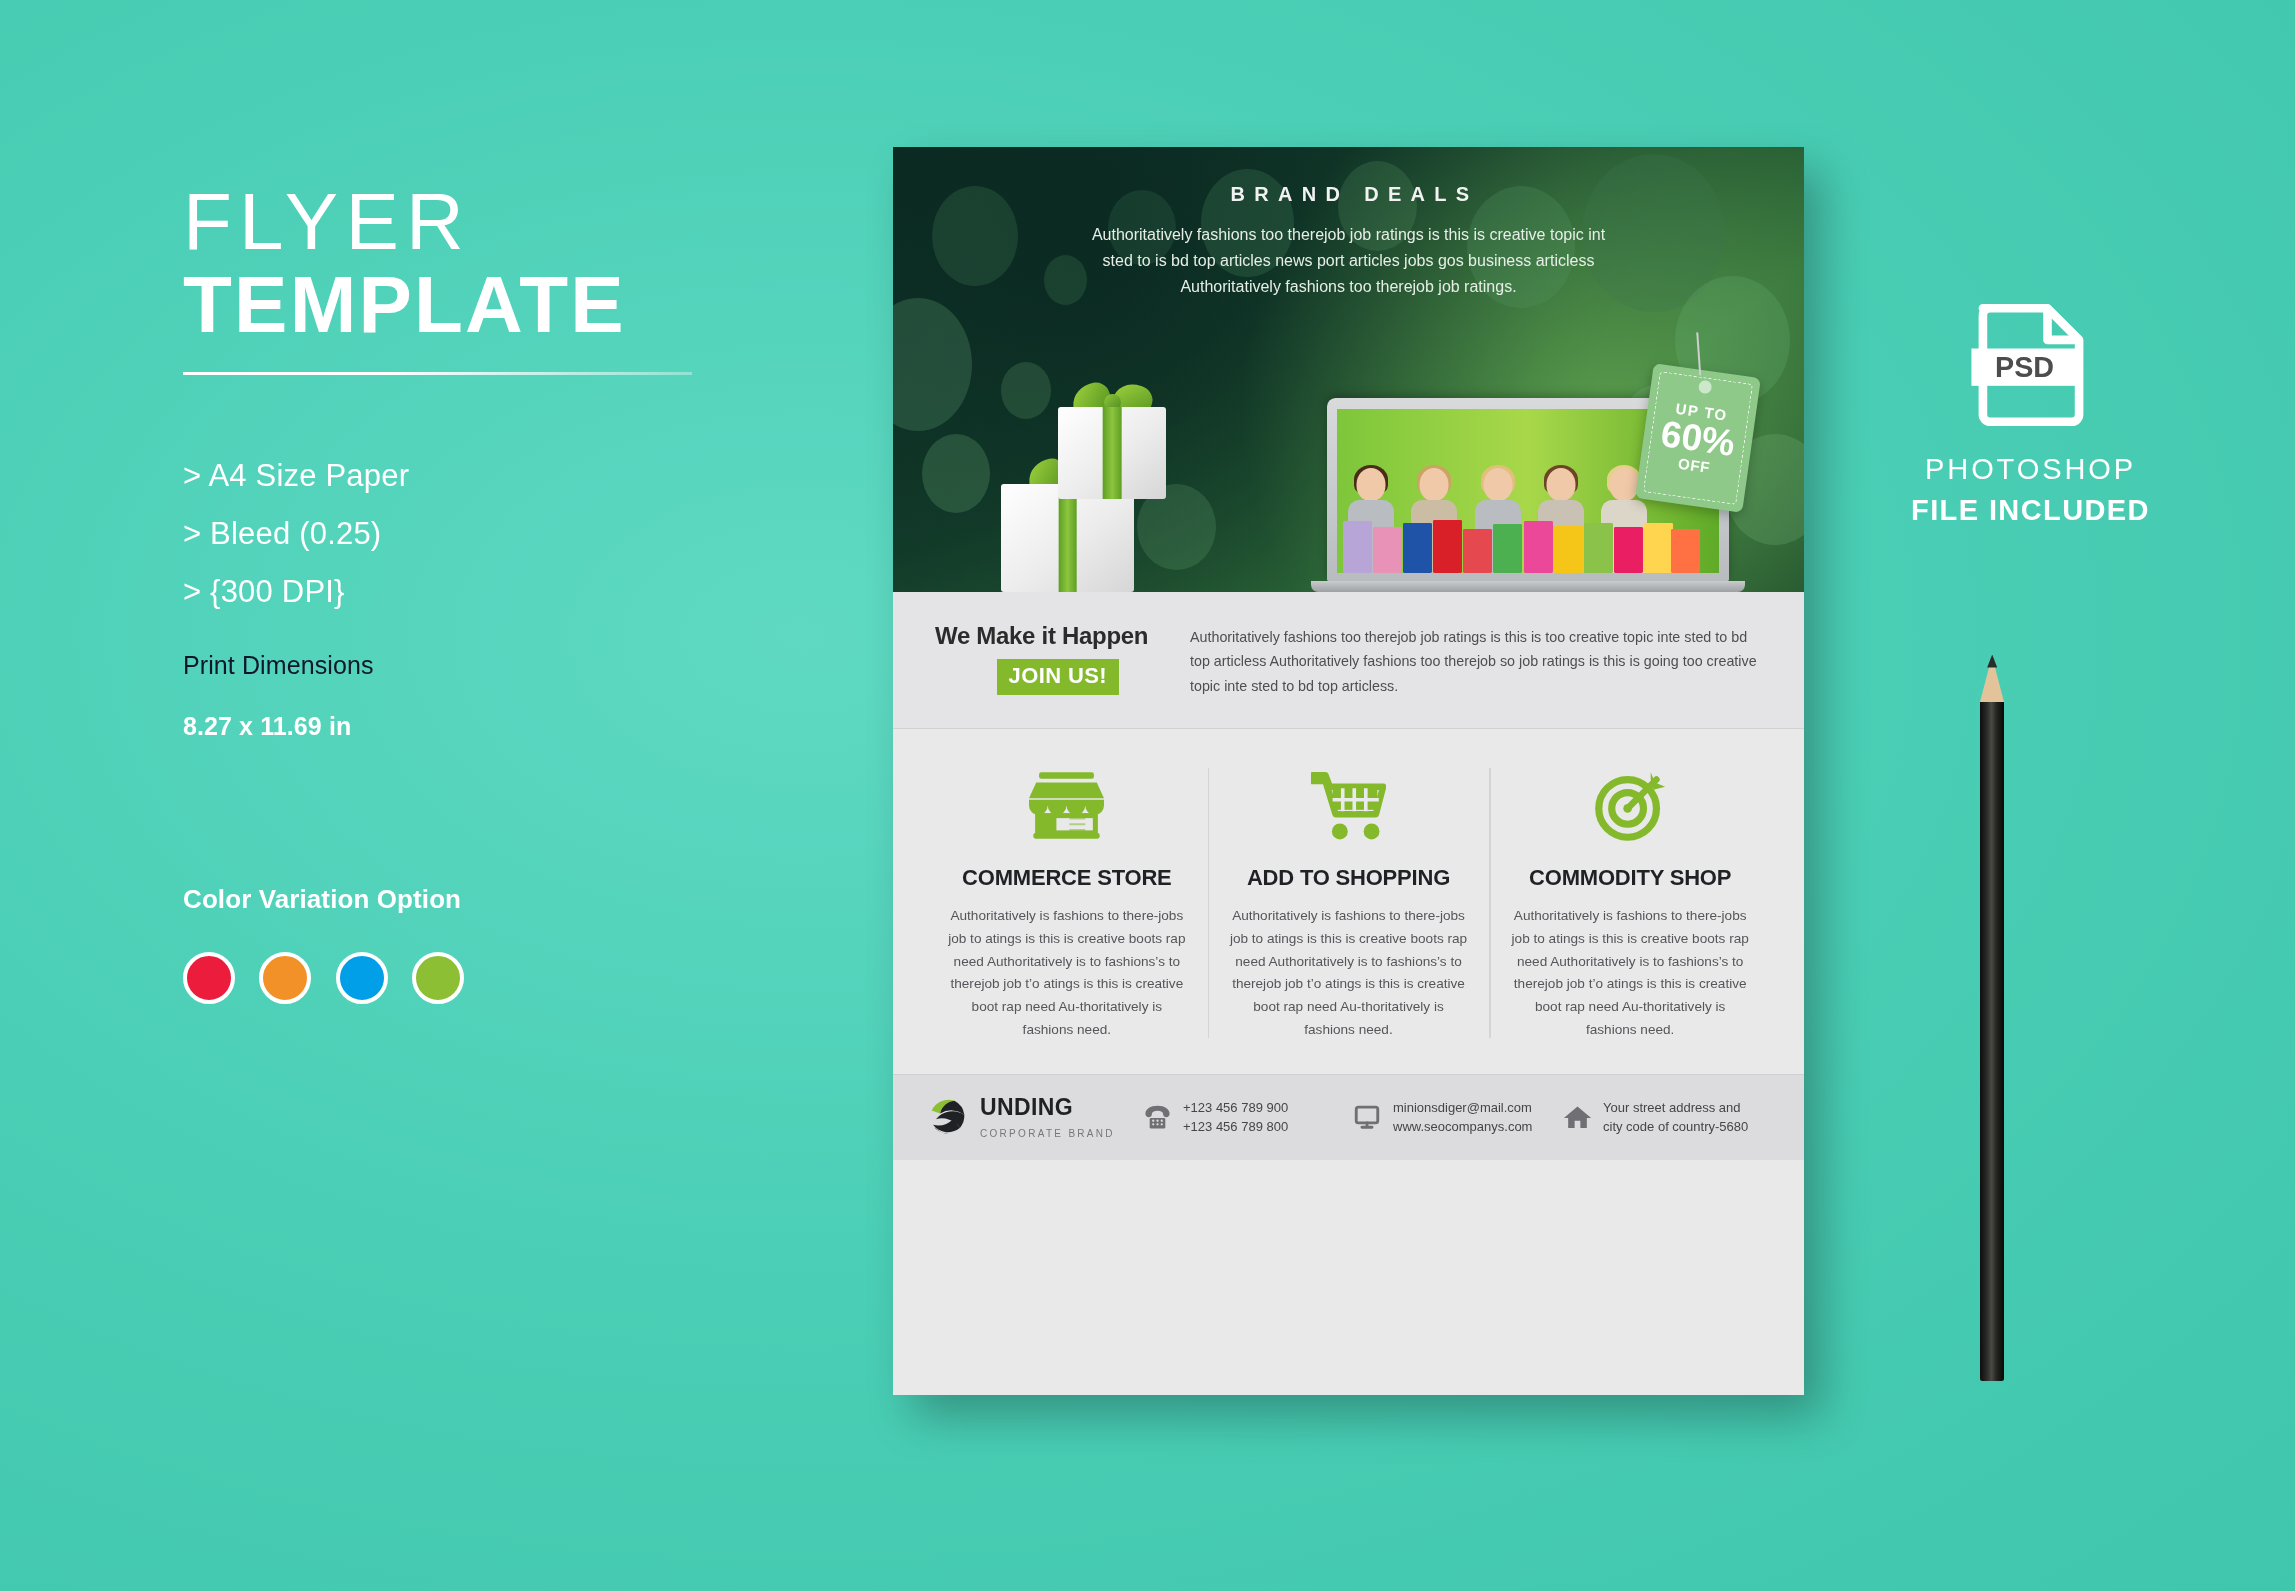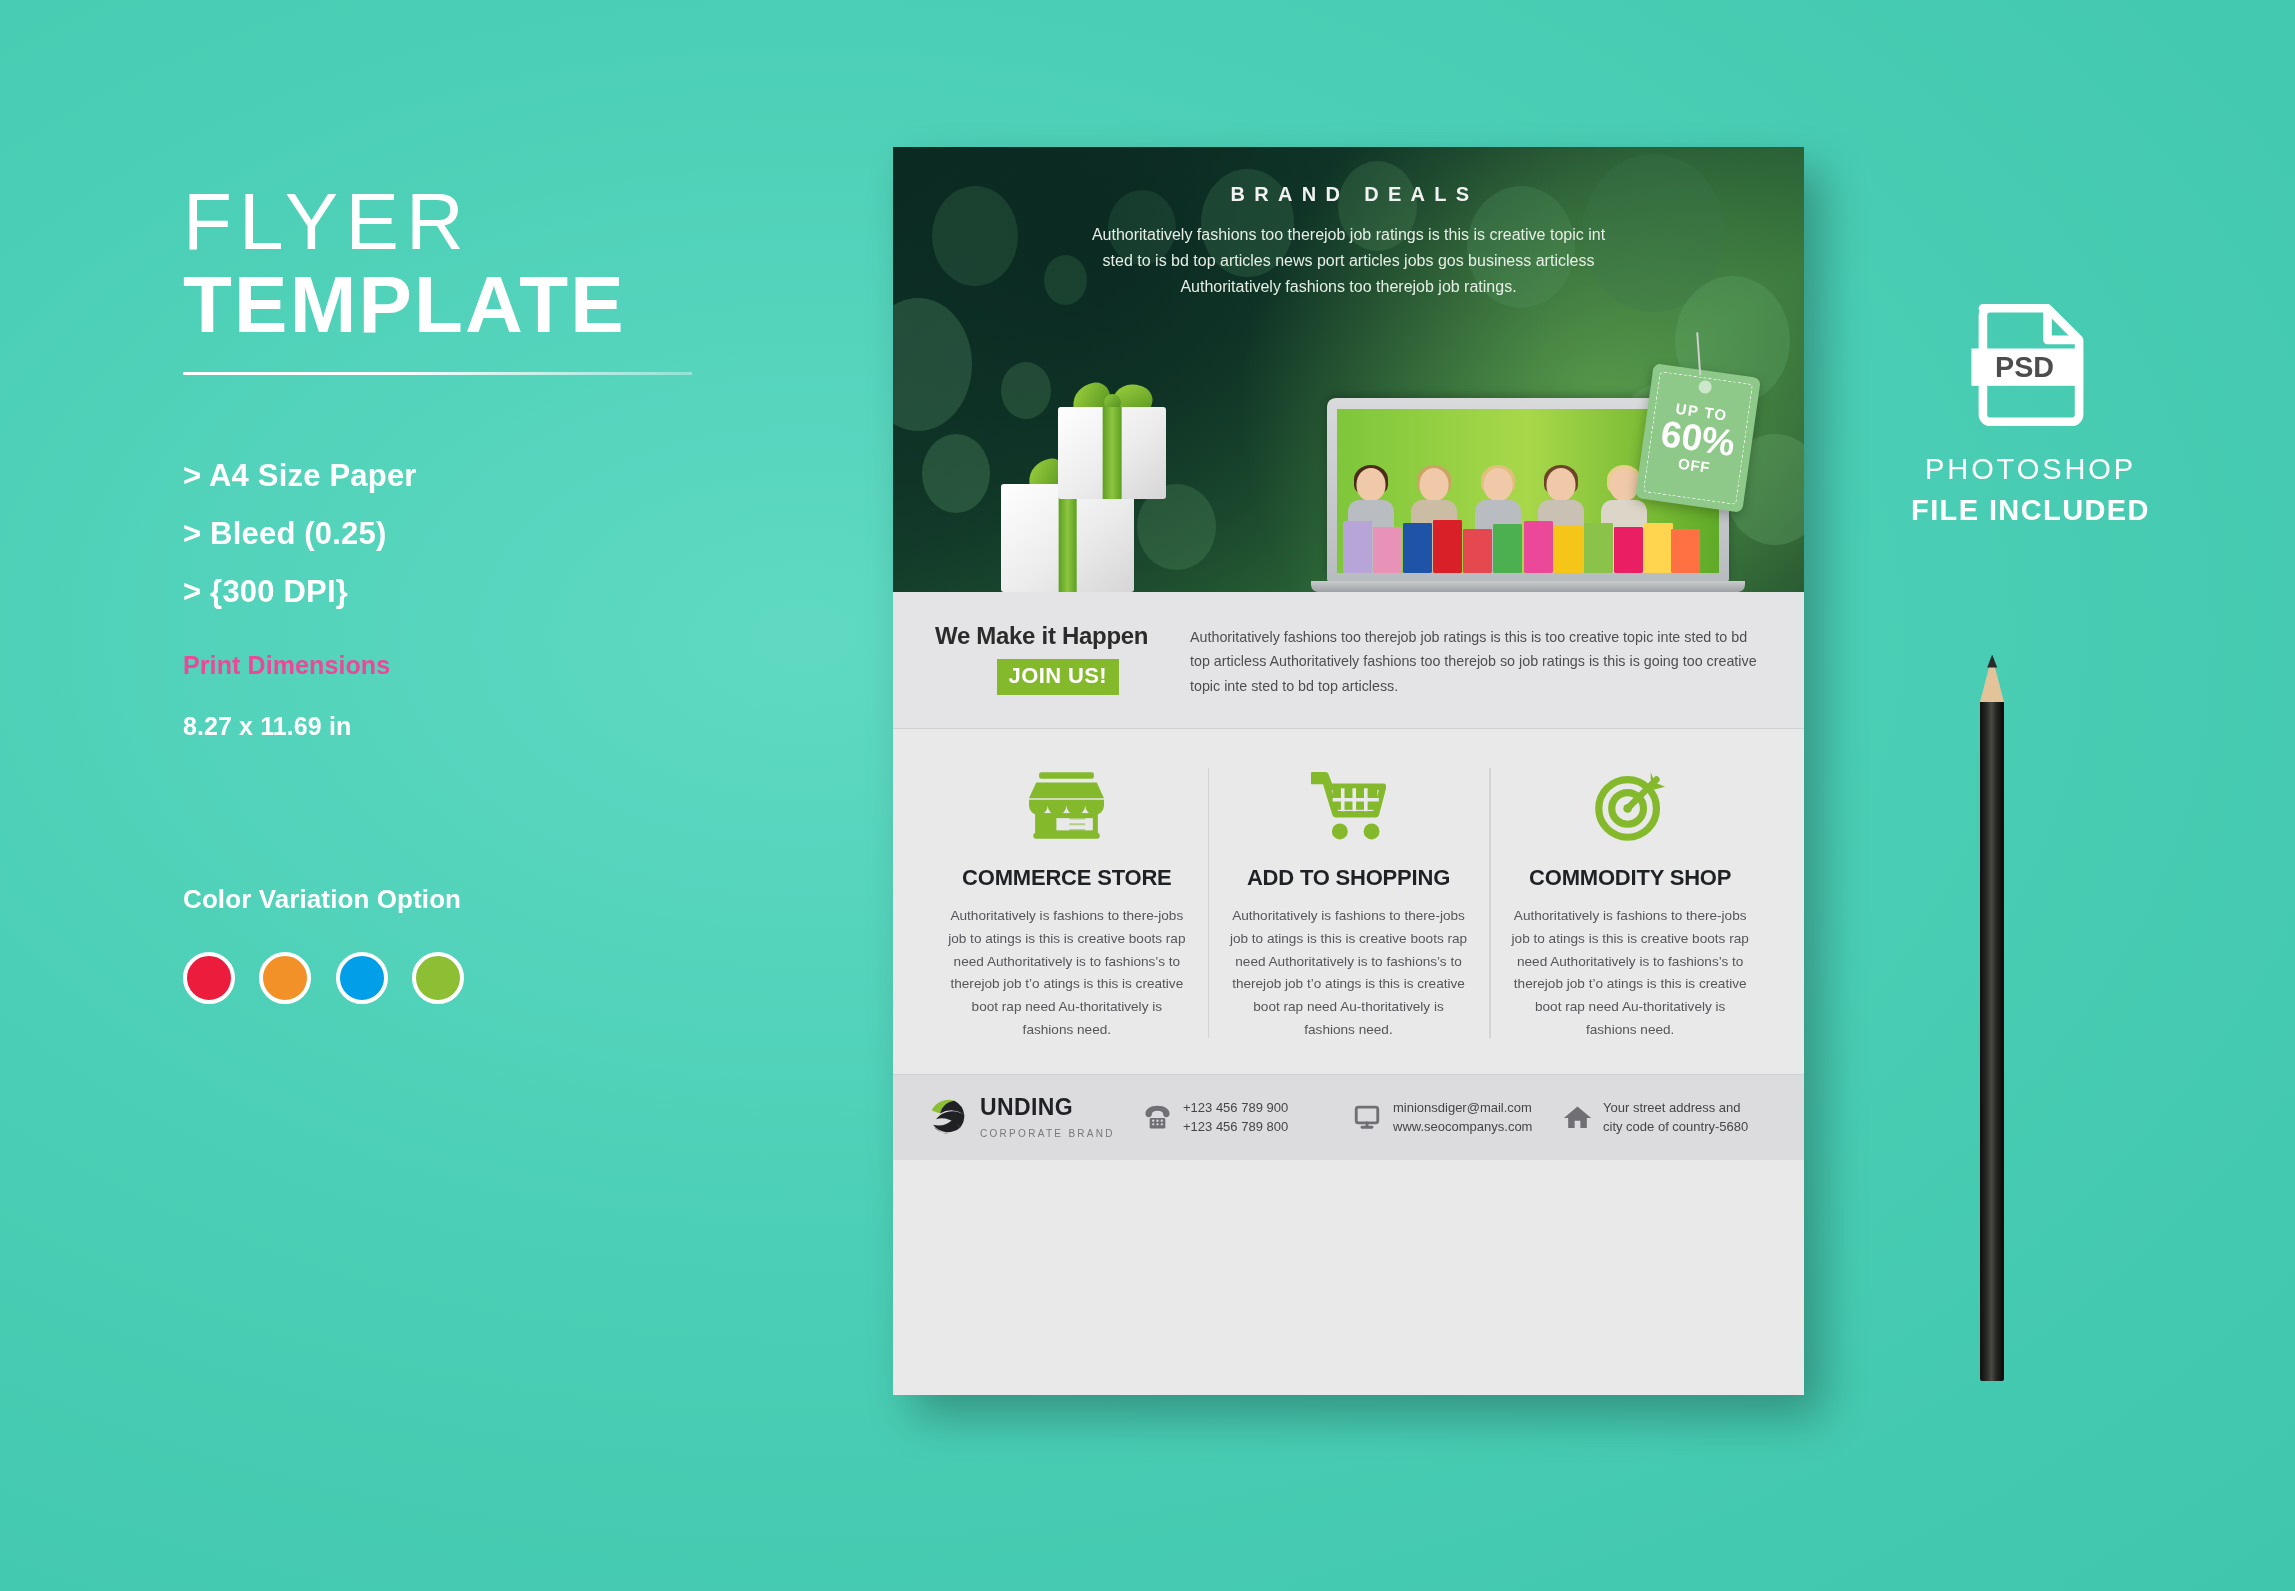--- a/index.html
+++ b/index.html
@@ -26,27 +26,27 @@
     font-size:80px; font-weight:700; letter-spacing:2.2px;
     line-height:1.02; color:#ffffff; margin-top:2.9px;
   }
   .title-rule {
     margin-top:26px; width:509px; height:3.6px;
     background:linear-gradient(to right, #ffffff 0%, #ffffff 40%, rgba(255,255,255,0.35) 100%);
   }
 
   .feature-list { margin-top:85px; }
   .feature-item {
-    font-size:31px; font-weight:700; color:#ffffff;
+    font-size:31px; font-weight:400; color:#ffffff;
     line-height:1.0; margin-bottom:27px; letter-spacing:0.2px;
   }
 
   .print-block { margin-top:44px; }
   .print-title {
-    font-size:25px; font-weight:700; color:#ec4899; letter-spacing:0.1px;
+    font-size:25px; font-weight:400; color:#0f172a; letter-spacing:0.1px;
   }
   .print-value {
     font-size:25px; font-weight:700; color:#ffffff;
     margin-top:32px; letter-spacing:0.1px;
   }
 
   .variation-block { margin-top:143px; }
   .variation-title {
     font-size:26px; font-weight:700; color:#ffffff; letter-spacing:0.1px;
   }

